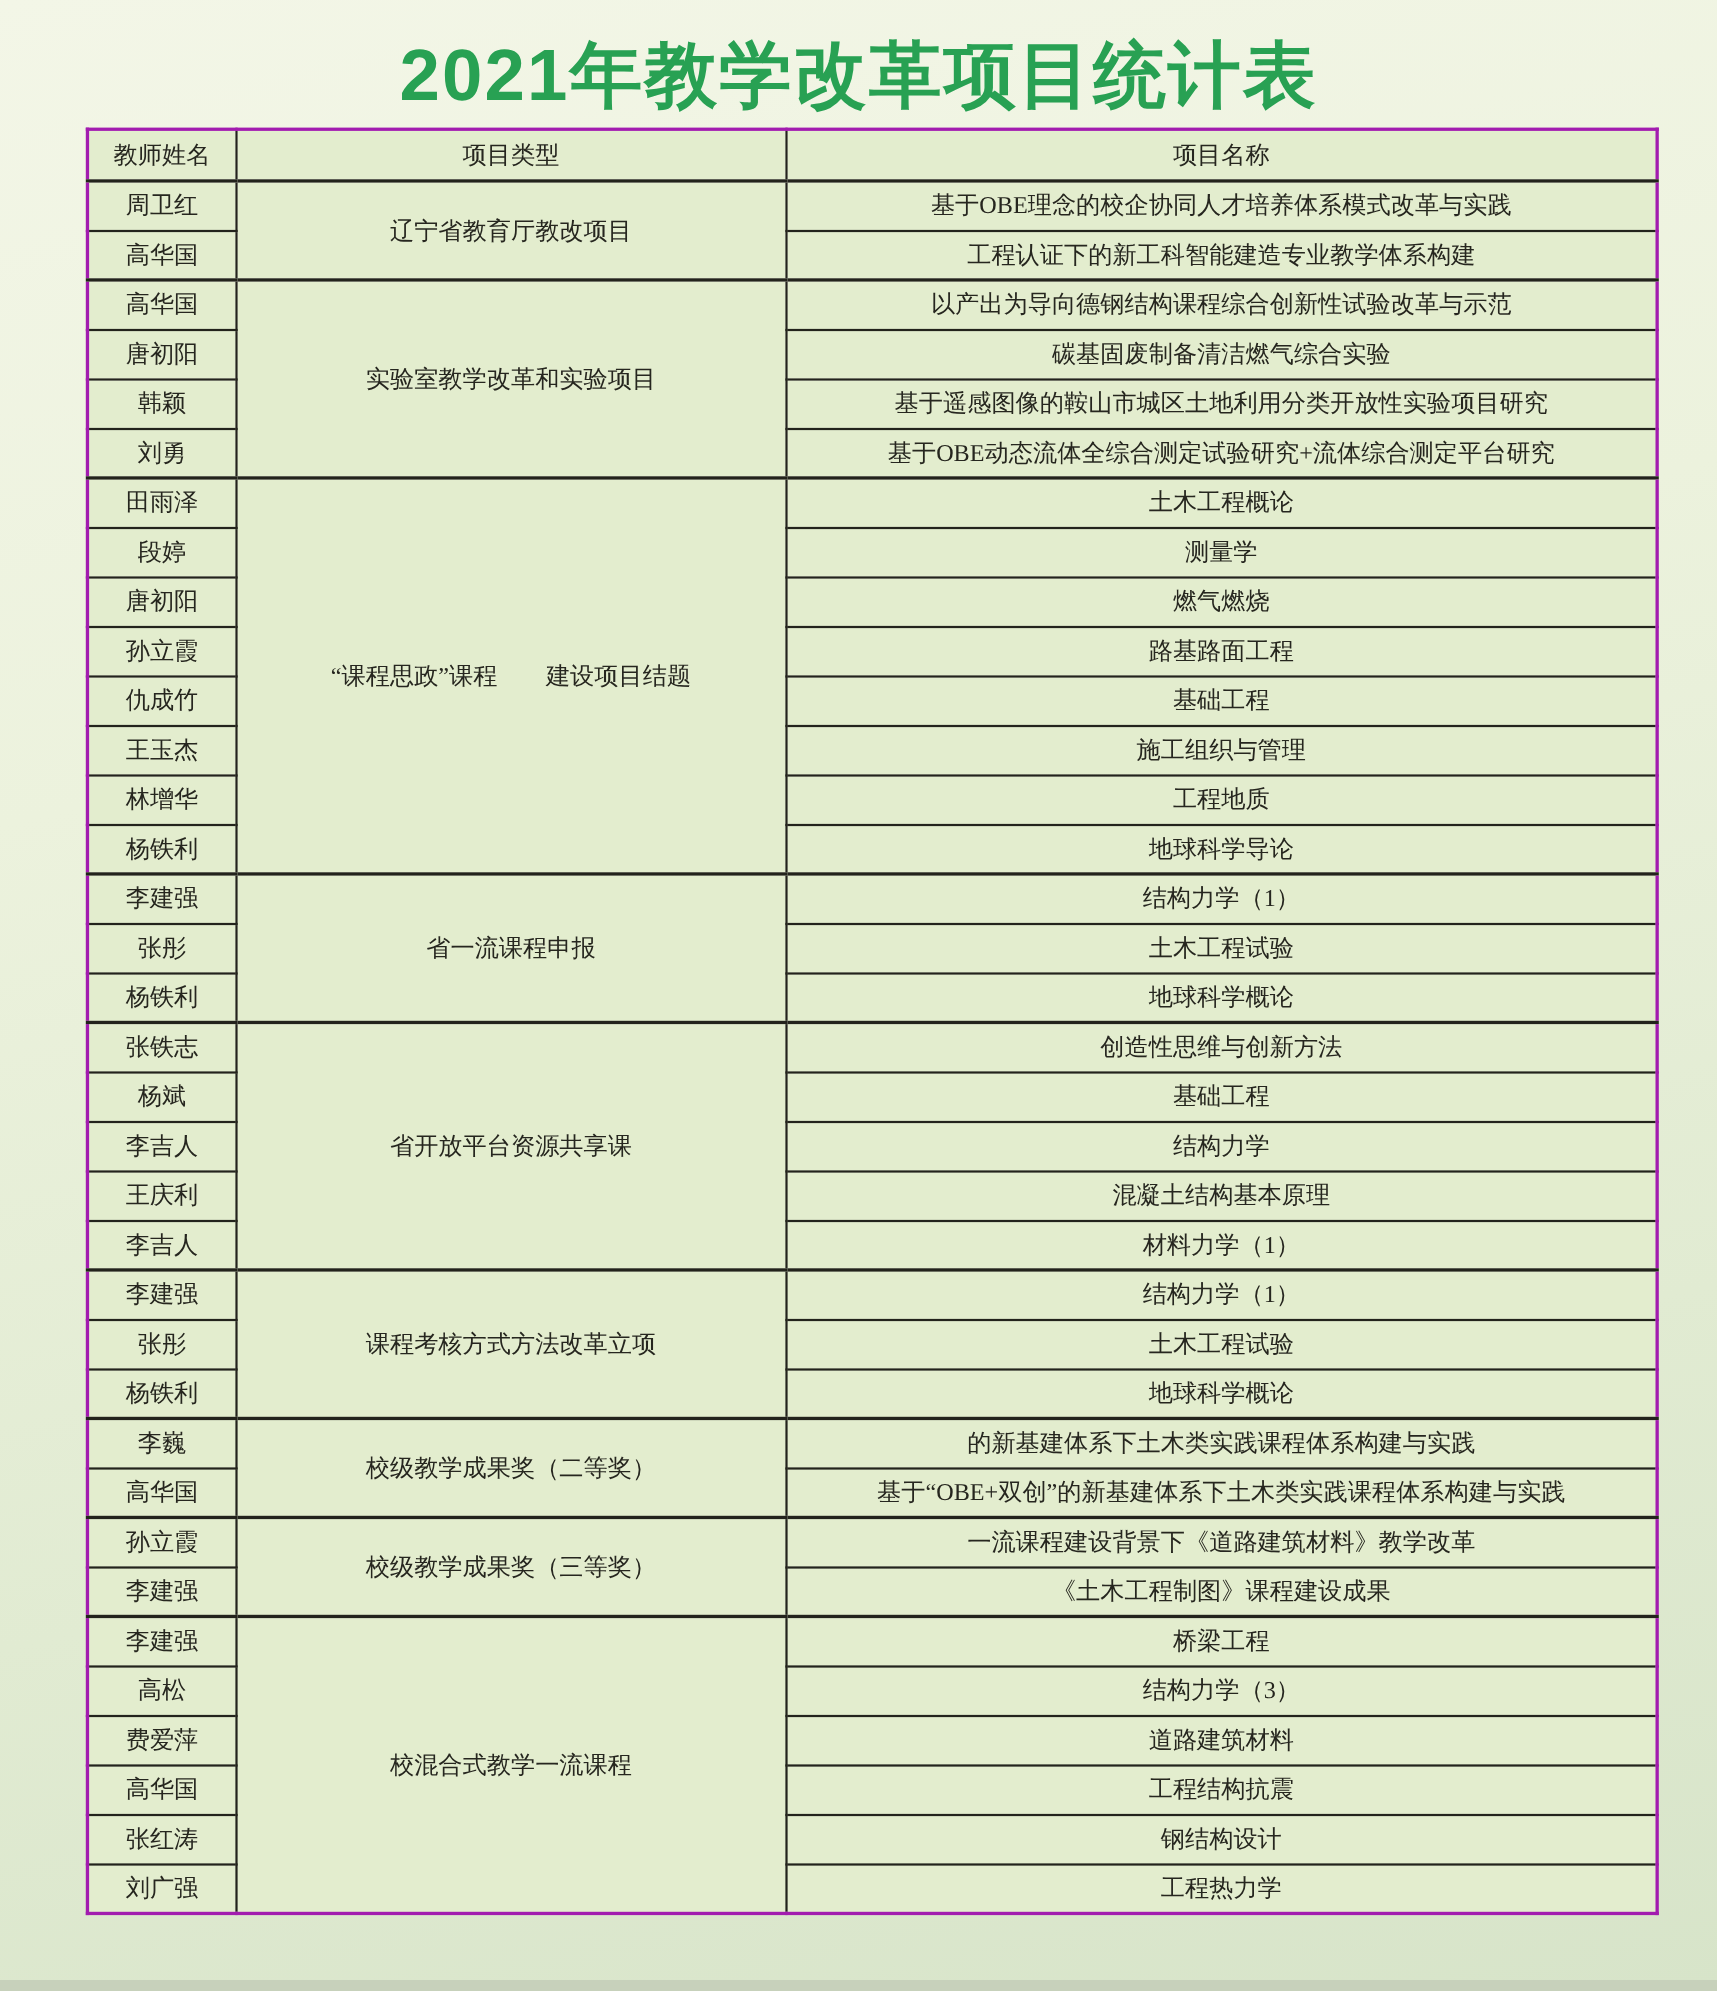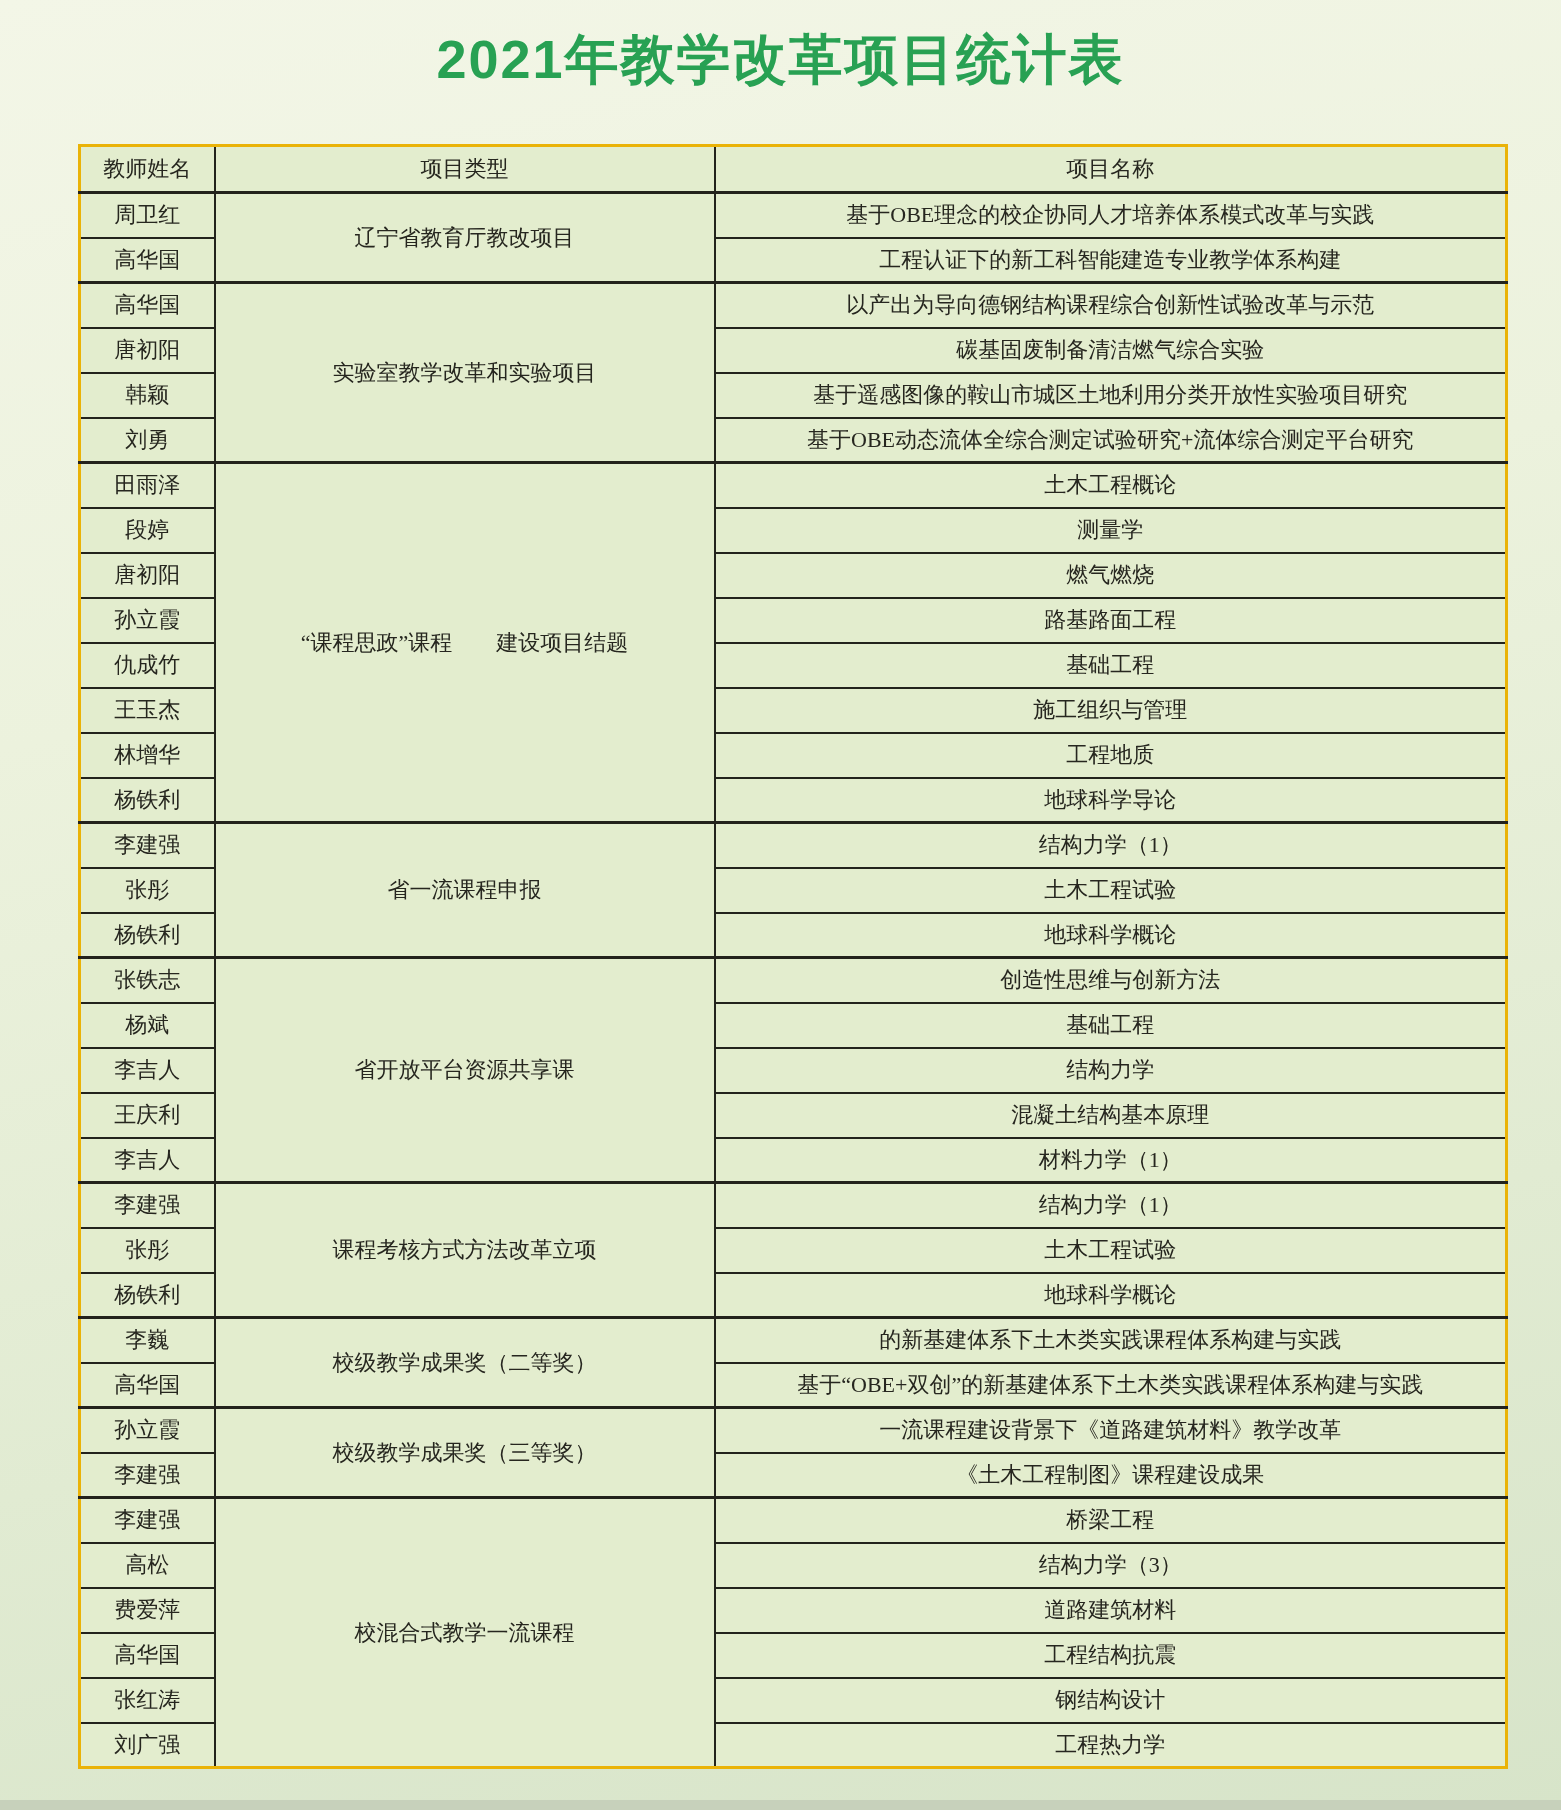--- a/index.html
+++ b/index.html
@@ -11,31 +11,31 @@
     font-family: "Liberation Serif", "DejaVu Serif", serif;
   }
   .title {
     position: absolute;
     top: 24px; left: 0;
     width: 1561px;
     margin: 0;
     text-align: center;
     font-family: "Liberation Sans", "DejaVu Sans", sans-serif;
     font-weight: 900;
-    font-size: 54px;
+    font-size: 66px;
     letter-spacing: 2px;
     color: #28a153;
   }
   table.stats {
     position: absolute;
-    left: 78px; top: 144px;
+    left: 78px; top: 116px;
     width: 1427px;
     border-collapse: collapse;
     table-layout: fixed;
-    border: 3px solid #eab308;
+    border: 3px solid #a21caf;
   }
   col.c-name { width: 135px; }
   col.c-type { width: 500px; }
   col.c-proj { width: 792px; }
   .stats th, .stats td {
     border: 2px solid #23231c;
     background: #e3edce;
     color: #26261f;
     font-size: 22px;
     font-weight: normal;

